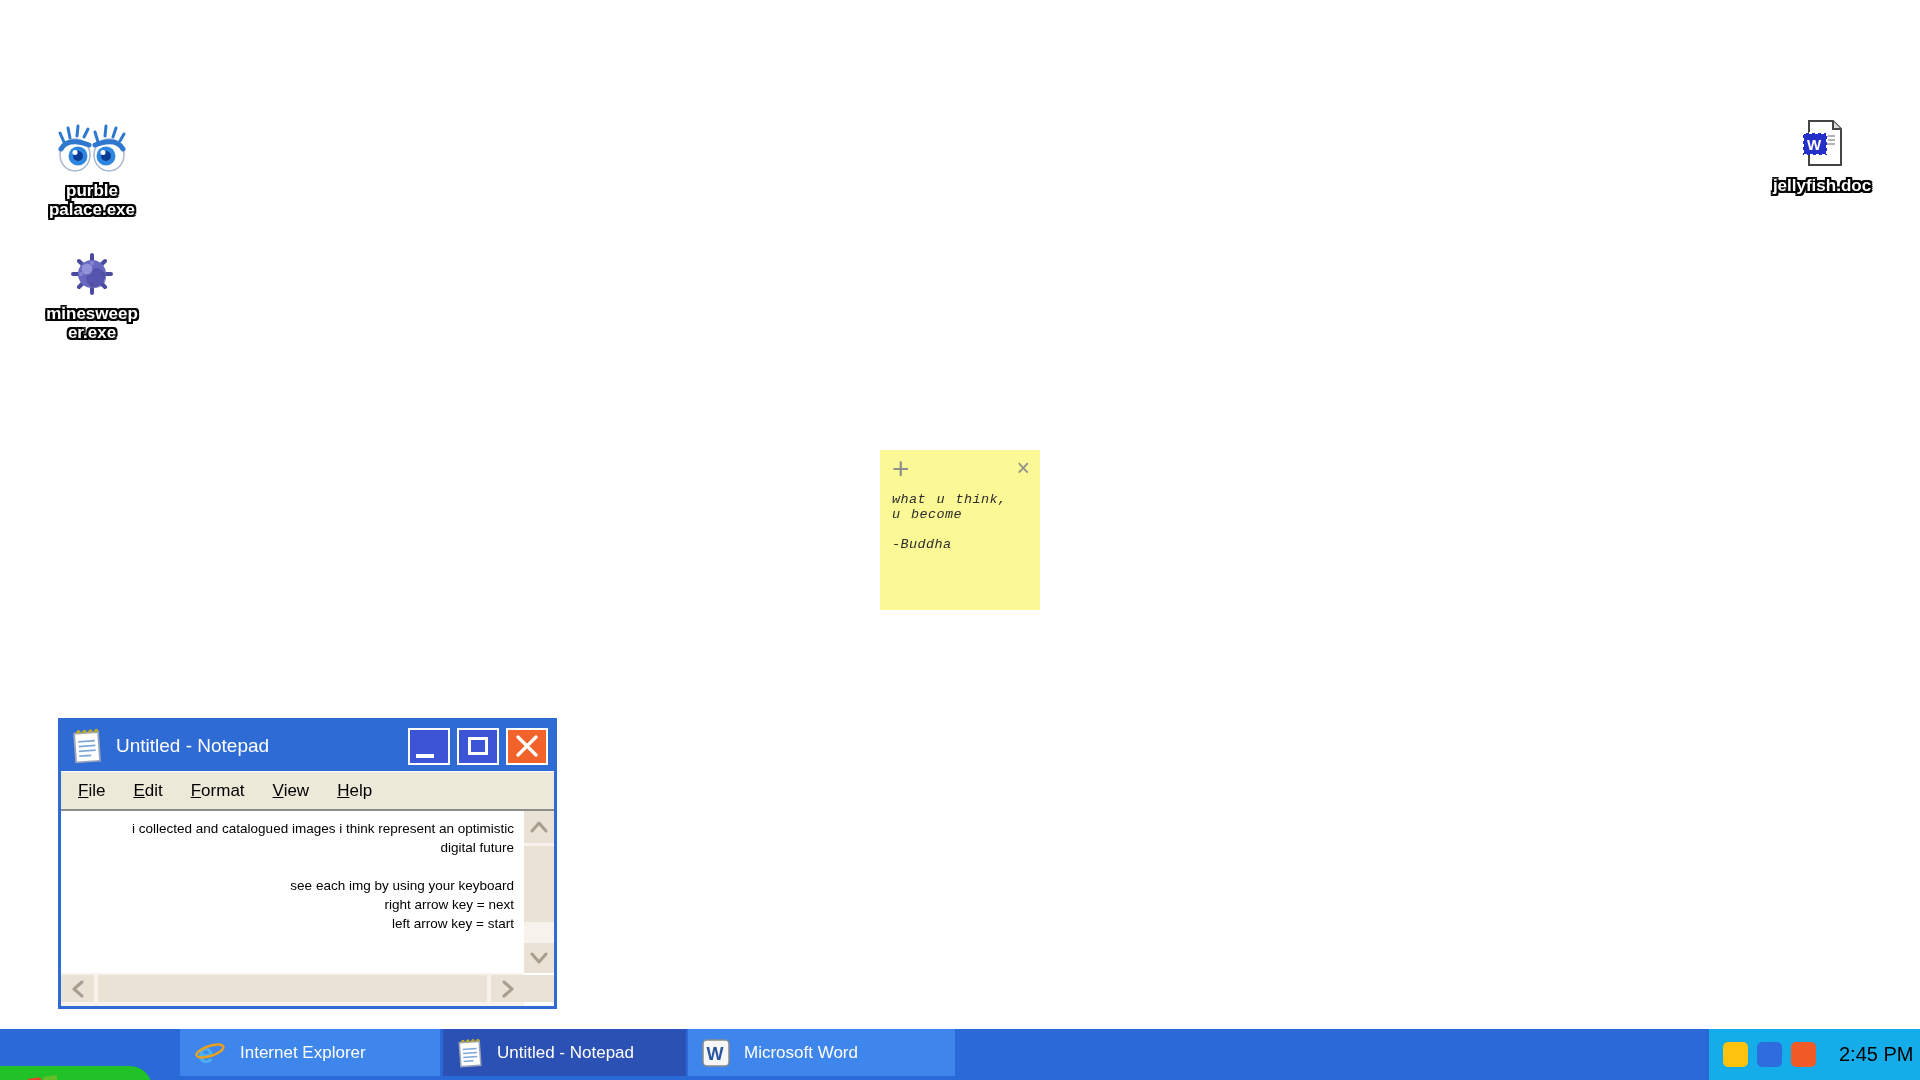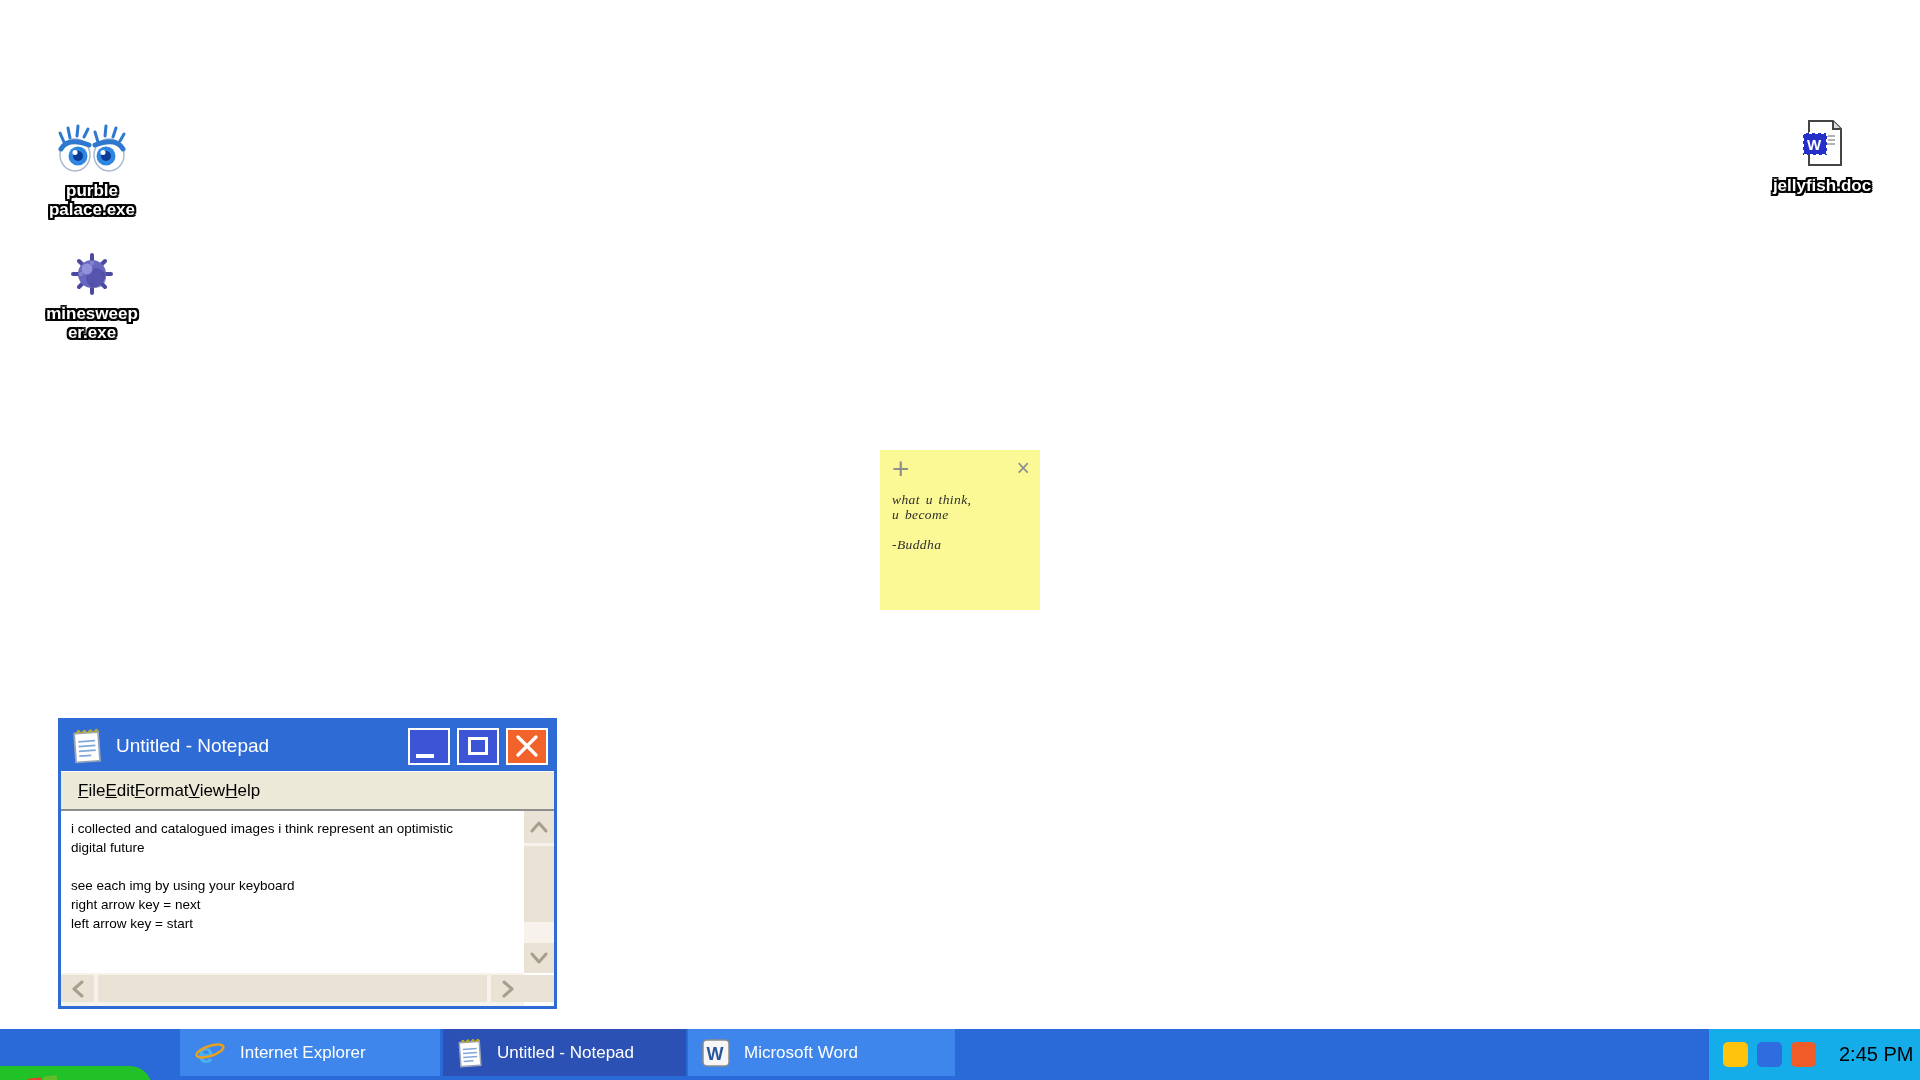--- a/index.html
+++ b/index.html
@@ -16,40 +16,40 @@
   #icon-minesweeper{left:32px;top:251px;}
   #icon-mspaint{left:32px;top:389px;}
   #icon-jellyfish{left:1762px;top:119px;}
   #icon-important{left:1762px;top:244px;}
   #icon-recycle{left:1762px;top:896px;}
 
   
   .note{position:absolute;left:880px;top:450px;width:160px;height:160px;background:var(--note_yellow);}
   .note-add{position:absolute;left:12px;top:2px;font-size:30px;font-weight:normal;color:#8f8f8f;cursor:pointer;line-height:1.1;}
   .note-close{position:absolute;right:10px;top:6px;font-size:23px;color:#8f8f8f;cursor:pointer;line-height:1.1;}
-  .note-body{position:absolute;left:12px;top:42px;font-family:Liberation Serif, serif;font-style:italic;
+  .note-body{position:absolute;left:12px;top:42px;font-family:Liberation Mono, monospace;font-style:italic;
              font-size:13.5px;line-height:15px;color:#2d2d2d;letter-spacing:.4px;word-spacing:2px;}
 
   
   .notepad{position:absolute;left:58px;top:718px;width:499px;height:291px;box-sizing:border-box;
            border:3px solid var(--win_blue);background:#fff;}
   .titlebar{height:50px;background:var(--win_blue);display:flex;align-items:center;padding:0 6px 0 10px;cursor:default;}
   .title-text{color:#fff;font-size:19px;margin-left:13px;}
   .win-buttons{margin-left:auto;display:flex;gap:7px;}
   .win-btn{width:42px;height:37px;box-sizing:border-box;border:2px solid #fff;display:flex;
            align-items:center;justify-content:center;cursor:pointer;}
   .win-btn.min,.win-btn.max{background:var(--ctrl_blue);}
   .win-btn.close{background:var(--close_orange);}
   .glyph-min{width:18px;height:4px;background:#fff;align-self:flex-end;margin:0 auto 5px 6px;}
   .glyph-max{width:20px;height:18px;box-sizing:border-box;border:3px solid #fff;}
   .menubar{height:40px;background:var(--menubar_beige);border-top:1px solid #fff;
-           border-bottom:2px solid #8d8d8d;display:flex;align-items:center;
+           border-bottom:2px solid #8d8d8d;display:flex;align-items:center;gap:28px;
            padding-left:17px;font-size:17px;color:#000;box-sizing:border-box;}
   .menu-item{cursor:pointer;}
-  .nz-body{height:195px;display:grid;grid-template-columns:1fr 30px;grid-template-rows:1fr 33px;background:#fff;}
+  .nz-body{height:195px;display:grid;grid-template-columns:1fr 30px;grid-template-rows:1fr 33px;background:#fff;text-align:right;}
   .text-area{padding:8px 10px;font-size:13.5px;line-height:19px;color:#000;overflow:hidden;cursor:text;}
   .text-area div{white-space:nowrap;}
   .vscroll{display:flex;flex-direction:column;background:var(--scroll_track);}
   .vscroll .sbtn{height:32px;margin-bottom:3px;}
   .vthumb{height:76px;background:var(--scroll_beige);}
   .vspacer{flex:1;}
   .vscroll .sbtn.down{height:30px;margin:0;}
   .hscroll{display:flex;background:var(--scroll_track);align-items:stretch;padding:2px 0 4px 0;}
   .hscroll .sbtn{width:33px;}
   .hthumb{flex:1;background:var(--scroll_beige);margin:0 4px;}

